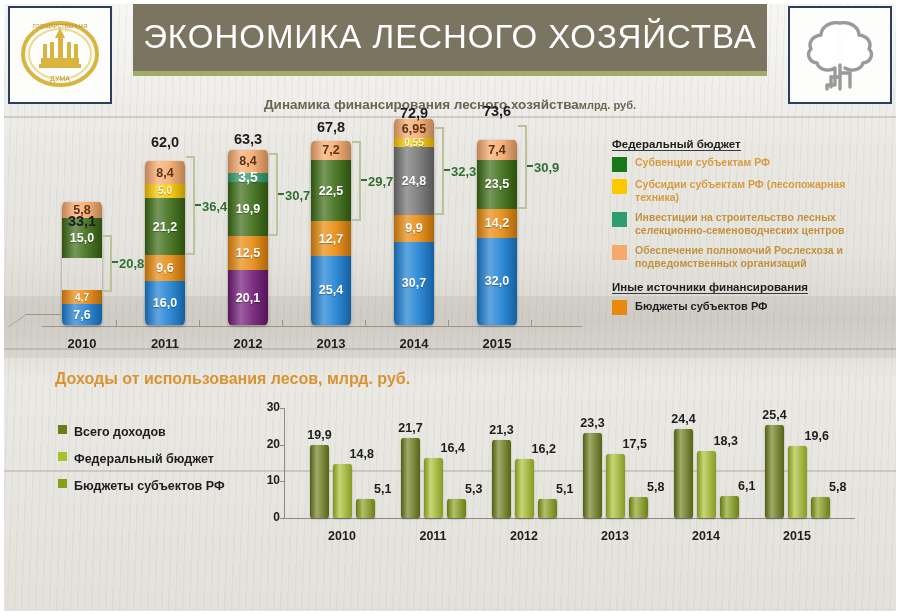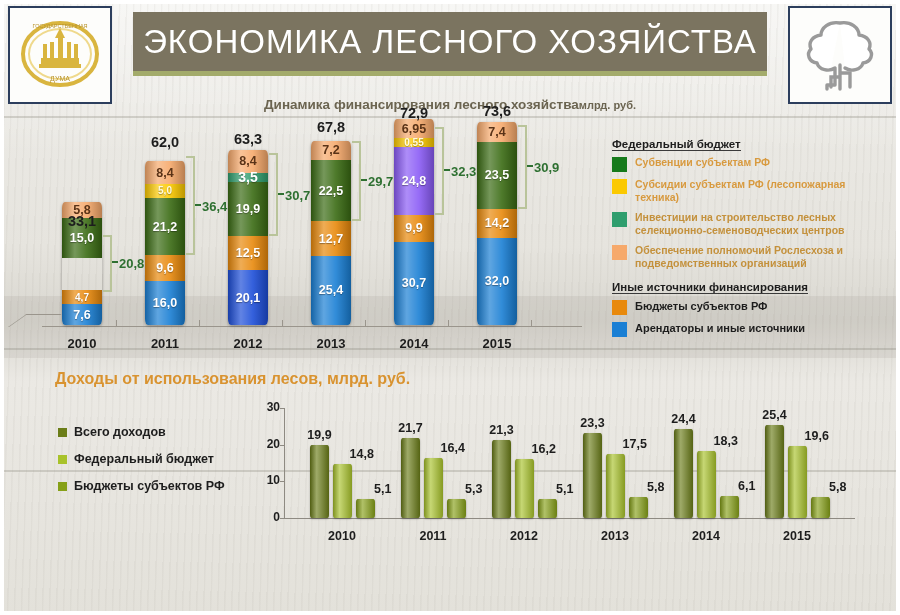--- a/index.html
+++ b/index.html
@@ -41,21 +41,21 @@
     position:absolute;left:8px;top:6px;width:104px;height:98px;
     background:#fdfdfb;border:2px solid #2c3e5d;box-sizing:border-box;
     display:flex;align-items:center;justify-content:center;
   }
   #logo-right{
     position:absolute;right:8px;top:6px;width:104px;height:98px;
     background:#fdfdfb;border:2px solid #2c3e5d;box-sizing:border-box;
     display:flex;align-items:center;justify-content:center;
   }
   #title-bar{
-    position:absolute;left:133px;top:12px;width:634px;height:64px;
+    position:absolute;left:133px;top:2px;width:634px;height:74px;
     background:#7b7460;border-bottom:5px solid #a3ab6b;
     box-sizing:border-box;
     display:flex;align-items:center;justify-content:center;
   }
   #title-bar .title{
     color:#fff;font-size:33px;letter-spacing:1px;white-space:nowrap;
   }
   #subtitle{
     position:absolute;left:0;right:0;top:97px;text-align:center;
     font-size:13.5px;font-weight:bold;color:#6b6450;
@@ -116,21 +116,21 @@
   .lg-row{display:flex;align-items:flex-start;margin-bottom:6px;}
   .sw{width:15px;height:15px;flex:0 0 15px;margin-right:8px;margin-top:1px;}
   .lg-txt{font-size:10.5px;font-weight:bold;color:#d89a3f;line-height:1.28;}
   .lg-txt.dim{color:#c4913c;}
 
   
   #sub2{
     position:absolute;left:55px;top:370px;font-size:16px;font-weight:bold;color:#d99330;
   }
   #legend2{position:absolute;left:58px;top:425px;}
-  .lg2-row{display:flex;align-items:center;margin-bottom:13px;}
+  .lg2-row{display:flex;align-items:flex-start;margin-bottom:13px;}
   .sw2{width:9px;height:9px;margin-right:7px;flex:0 0 9px;}
   .lg2-txt{font-size:12.5px;font-weight:bold;color:#1d1d1d;}
 
   #chart2{position:absolute;left:250px;top:400px;width:620px;height:155px;}
   #yaxis{position:absolute;left:34px;top:8px;width:1px;height:110px;background:#8e8a82;}
   .ytick{position:absolute;left:0;width:30px;text-align:right;font-size:12px;font-weight:bold;color:#1d1d1d;}
   .ytmark{position:absolute;left:34px;width:5px;height:1px;background:#8e8a82;}
   #axis2{position:absolute;left:35px;top:118px;width:570px;height:1px;background:#8e8a82;}
   .grp{position:absolute;bottom:37px;display:flex;align-items:flex-end;}
   .b2{width:19px;margin-right:4px;position:relative;border-radius:2px/4px;box-shadow:0 1px 2px rgba(0,0,0,.3);}
@@ -248,21 +248,21 @@
         </div>
         <div class="seg dark" style="background: rgb(47, 158, 110); height: 9.52px;">
           <span style="font-size: 14px;">3,5</span>
         </div>
         <div class="seg dark" style="background: rgb(58, 107, 19); height: 54.128px;">
           <span>19,9</span>
         </div>
         <div class="seg dark" style="background: rgb(232, 137, 12); height: 34px;">
           <span>12,5</span>
         </div>
-        <div class="seg dark" style="background: #1d4ed8; height: 54.672px;">
+        <div class="seg dark" style="background: #701a75; height: 54.672px;">
           <span>20,1</span>
         </div>
       </div>
     </div>
     <div class="total" style="left: 216px; bottom: 206.176px;">63,3</div>
     <div class="xlab" style="left: 214px;">2012</div>
     <div class="tick" style="left: 282px;"></div>
     <div class="bracket" style="left: 269px; bottom: 116.672px; height: 83.504px;"></div>
     <div class="brkdash" style="left: 278px; bottom: 158.424px;"></div>
     <div class="brklab" style="left: 285px; bottom: 150.424px;">30,7</div>
@@ -289,21 +289,21 @@
     <div class="brkdash" style="left: 361px; bottom: 172.024px;"></div>
     <div class="brklab" style="left: 368px; bottom: 164.024px;">29,7</div>
     <div class="col" style="left: 394px;">
       <div class="bar">
         <div class="seg peach" style="background: rgb(246, 169, 107); height: 18.904px;">
           <span>6,95</span>
         </div>
         <div class="seg yellow" style="background: rgb(251, 201, 0); height: 9px;">
           <span style="font-size: 10px;">0,55</span>
         </div>
-        <div class="seg dark" style="background: #8b5cf6; height: 67.456px;">
+        <div class="seg dark" style="background: #737373; height: 67.456px;">
           <span>24,8</span>
         </div>
         <div class="seg dark" style="background: rgb(232, 137, 12); height: 26.928px;">
           <span>9,9</span>
         </div>
         <div class="seg dark" style="background: rgb(26, 127, 212); height: 83.504px;">
           <span>30,7</span>
         </div>
       </div>
     </div>
@@ -311,21 +311,21 @@
     <div class="xlab" style="left: 380px;">2014</div>
     <div class="tick" style="left: 448px;"></div>
     <div class="bracket" style="left: 435px; bottom: 138.432px; height: 87.856px;"></div>
     <div class="brkdash" style="left: 444px; bottom: 182.36px;"></div>
     <div class="brklab" style="left: 451px; bottom: 174.36px;">32,3</div>
     <div class="col" style="left: 477px;">
       <div class="bar">
         <div class="seg peach" style="background: rgb(246, 169, 107); height: 20.128px;">
           <span>7,4</span>
         </div>
-        <div class="seg dark" style="background: rgb(58, 107, 19); height: 67px;">
+        <div class="seg dark" style="background: rgb(58, 107, 19); height: 49px;">
           <span>23,5</span>
         </div>
         <div class="seg dark" style="background: rgb(232, 137, 12); height: 29.104px;">
           <span>14,2</span>
         </div>
         <div class="seg dark" style="background: rgb(26, 127, 212); height: 87.04px;">
           <span>32,0</span>
         </div>
       </div>
     </div>
@@ -360,24 +360,20 @@
     <div class="lg-txt dim">Обеспечение полномочий Рослесхоза и подведомственных организаций</div>
   </div>
 
   <div class="lg-head" style="margin-top:4px;">Иные источники финансирования</div>
 
   <div class="lg-row">
     <div class="sw" style="background:#e8890c"></div>
     <div class="lg-txt" style="color:#1d1d1d;font-size:11px;">Бюджеты субъектов РФ</div>
   </div>
 
-  <div class="lg-row">
-    <div class="sw" style="background:#1a7fd4"></div>
-    <div class="lg-txt" style="color:#1d1d1d;font-size:11px;">Арендаторы и иные источники</div>
-  </div>
 </div>
 
 <div id="sub2">Доходы от использования лесов, млрд. руб.</div>
 
 <div id="legend2">
   <div class="lg2-row">
     <div class="sw2" style="background:#6b7d18"></div>
     <div class="lg2-txt">Всего доходов</div>
   </div>
   <div class="lg2-row">

